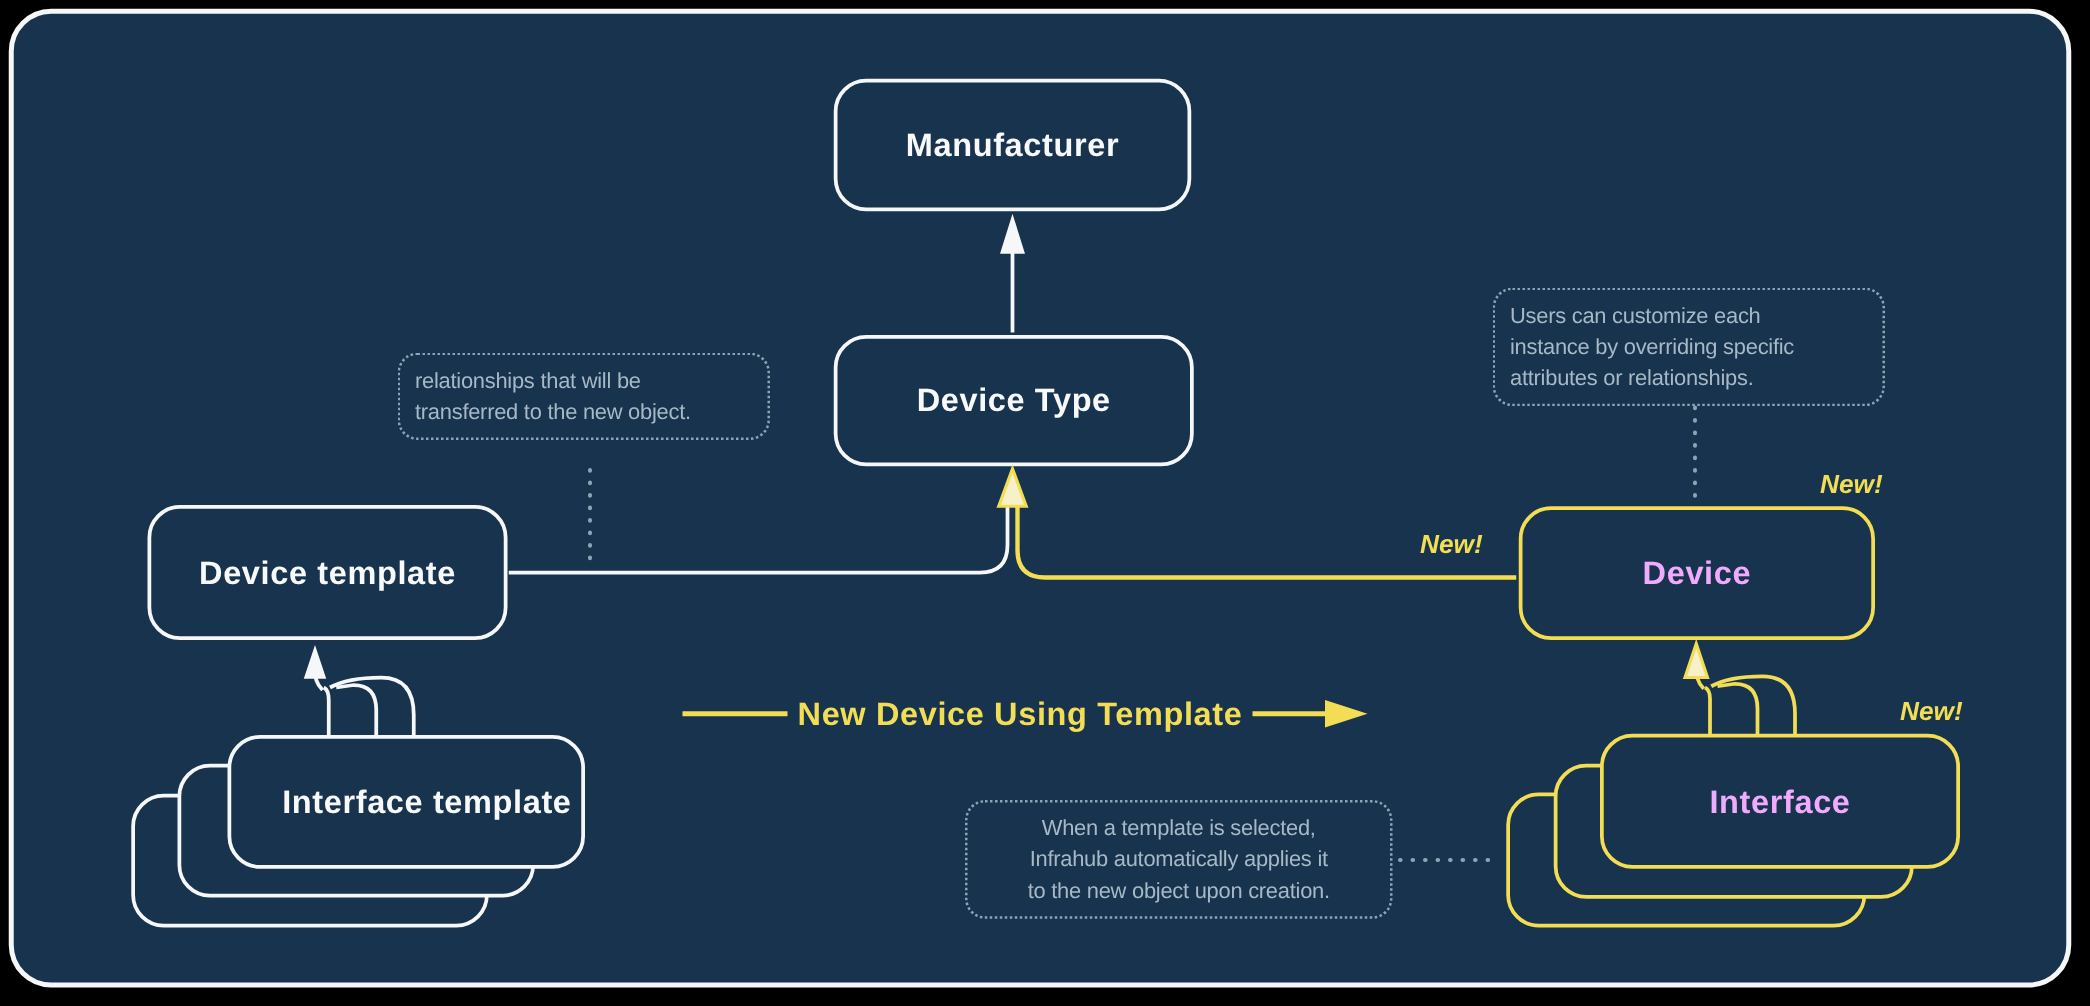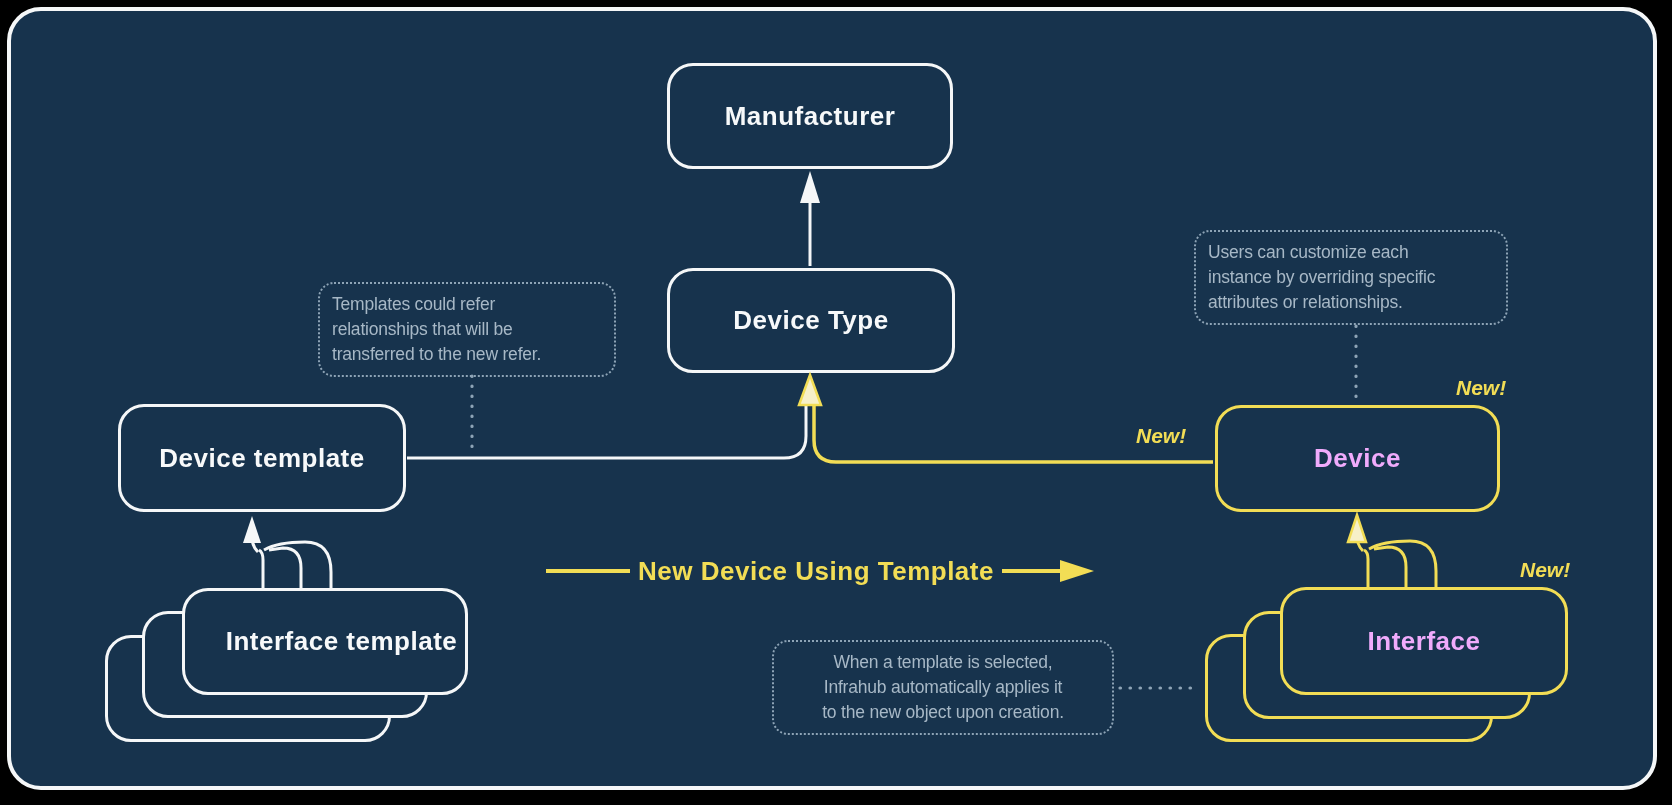--- a/index.html
+++ b/index.html
@@ -73,23 +73,22 @@
 
   <div class="node yellow" style="left:1215px;top:405px;width:285px;height:107px;">
     <span>Device</span>
   </div>
 
   <div class="node yellow" style="left:1280px;top:587px;width:288px;height:108px;text-align:right;">
     <span>Interface</span>
   </div>
 
   <div class="note" style="left:318px;top:282px;width:298px;">
-    <span>Templates could refer</span>
     <span>relationships that will be</span>
-    <span>transferred to the new refer.</span>
+    <span>transferred to the new object.</span>
   </div>
 
   <div class="note" style="left:1194px;top:230px;width:314px;">
     <span>Users can customize each</span>
     <span>instance by overriding specific</span>
     <span>attributes or relationships.</span>
   </div>
 
   <div class="note center" style="left:772px;top:640px;width:342px;">
     <span>When a template is selected,</span>

